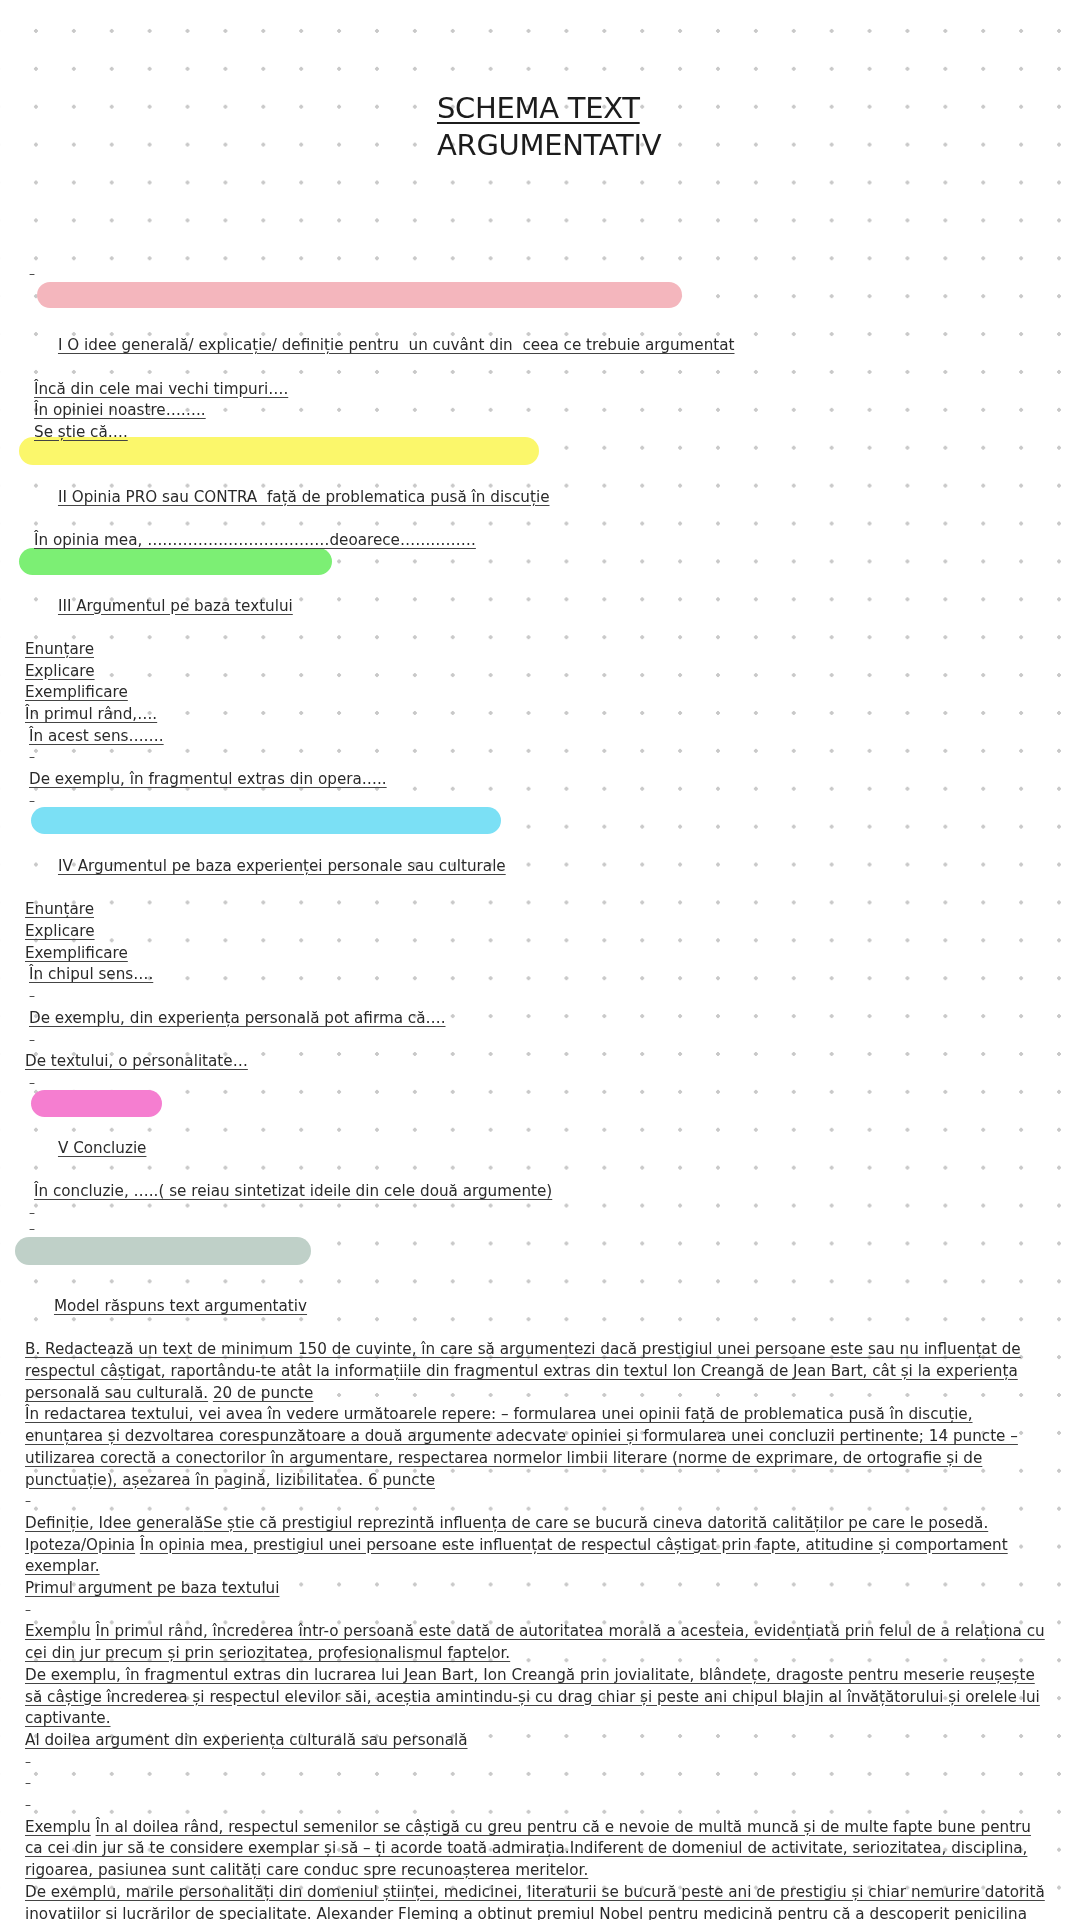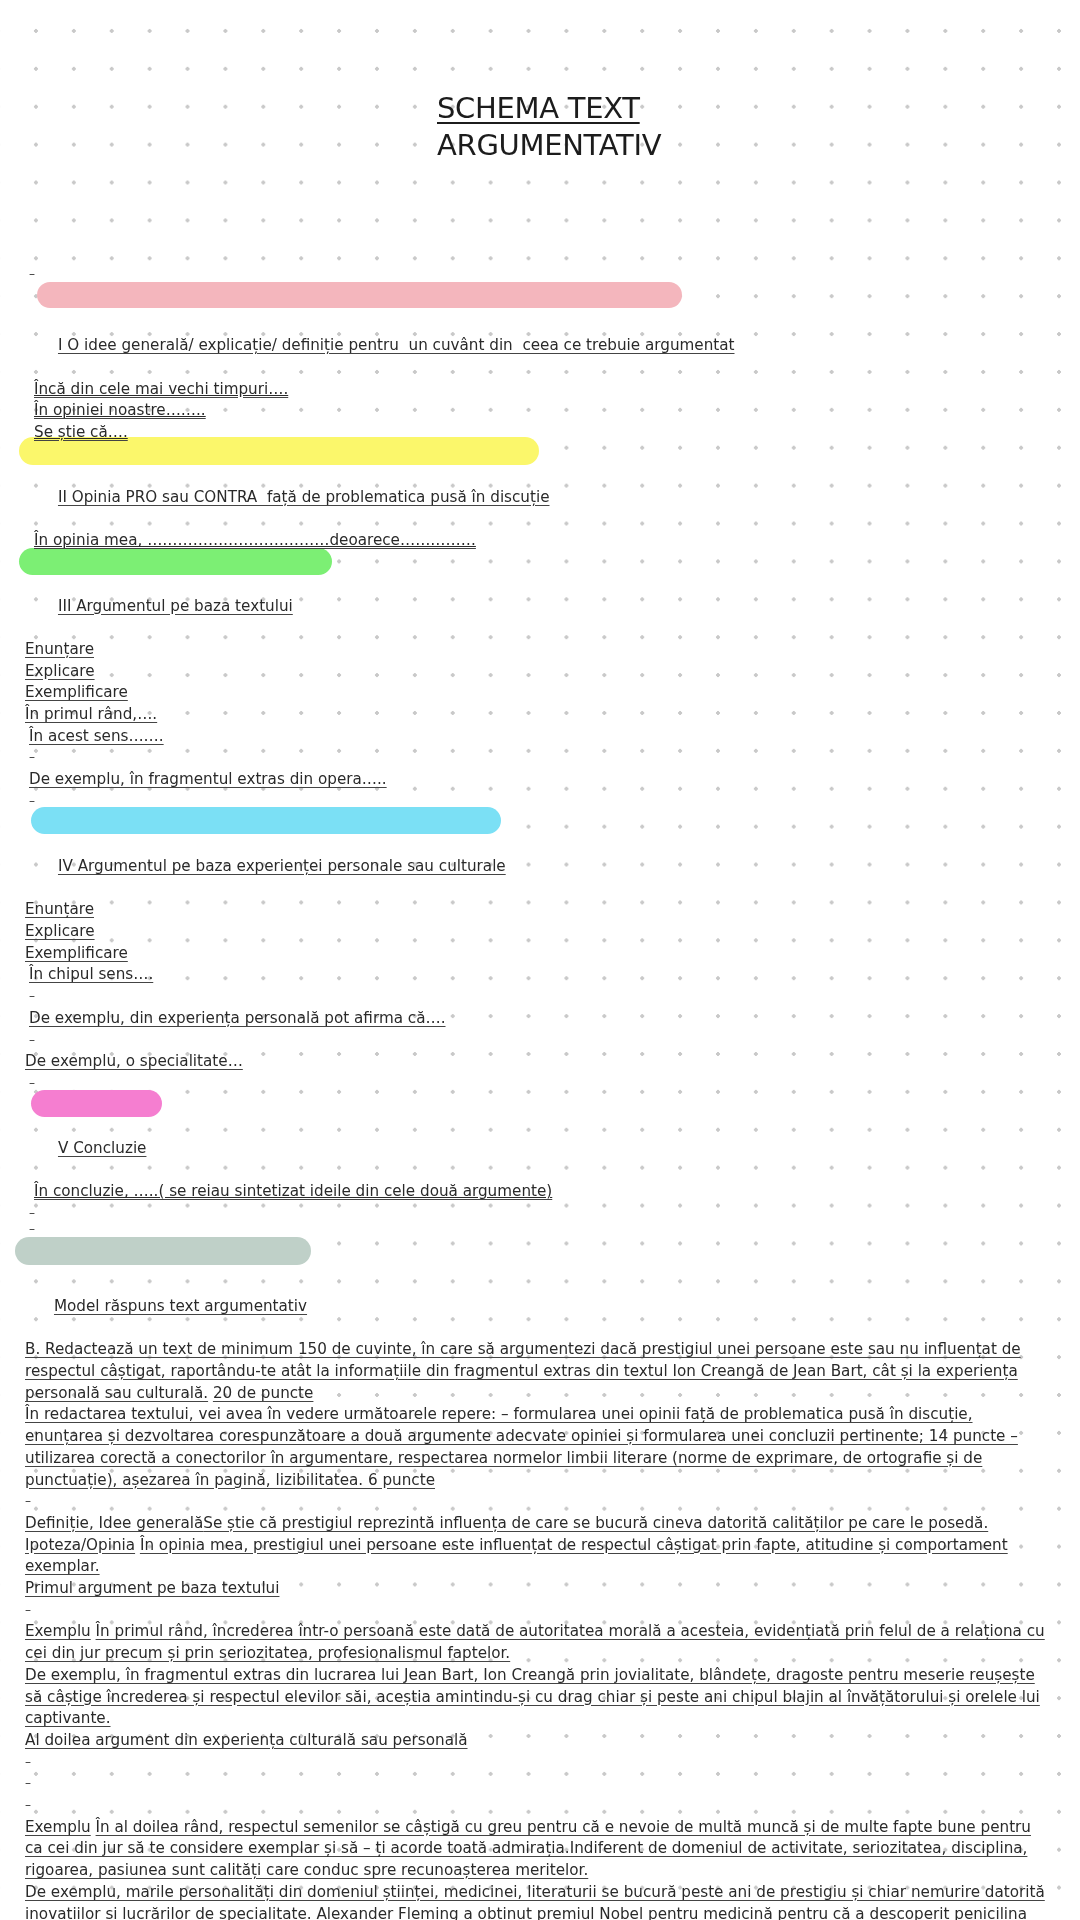--- a/index.html
+++ b/index.html
@@ -38,21 +38,21 @@
     .ln { position: relative; white-space: pre; min-height: 21.7px; }
     .ln .u { text-decoration: underline; text-decoration-color: #444; text-underline-offset: 3px; position: relative; z-index: 1; }
     .dash { color: #333; font-size: 12px; line-height: 21.7px; height: 21.7px; }
     .hl {
       position: absolute;
       border-radius: 14px;
       z-index: 0;
     }
     .para { white-space: normal; position: relative; }
     .para .u { text-decoration: underline; text-decoration-color: #444; text-underline-offset: 3px; }
-    .ind { padding-left: 5px; text-decoration: underline; }
+    .ind { padding-left: 5px; }
   </style>
 </head>
 <body>
 
 <div class="page">
 
   <div class="title">
     <span class="t1">SCHEMA TEXT</span>
     <span class="t2">ARGUMENTATIV</span>
   </div>
@@ -91,21 +91,21 @@
       <div class="hl" style="left:2px;top:-6px;width:470px;height:27px;background:#7be0f5;"></div>
       <span class="u">IV Argumentul pe baza experienței personale sau culturale</span>
     </div>
     <div class="ln" style="margin-left:-4px;"><span class="u">Enunțare</span></div>
     <div class="ln" style="margin-left:-4px;"><span class="u">Explicare</span></div>
     <div class="ln" style="margin-left:-4px;"><span class="u">Exemplificare</span></div>
     <div class="ln"><span class="u">În chipul sens….</span></div>
     <div class="ln dash">–</div>
     <div class="ln"><span class="u">De exemplu, din experiența personală pot afirma că….</span></div>
     <div class="ln dash">–</div>
-    <div class="ln" style="margin-left:-4px;"><span class="u">De exemplu, o specialitate…</span></div>
+    <div class="ln" style="margin-left:-4px;"><span class="u">De textului, o personalitate…</span></div>
     <div class="ln dash">–</div>
 
     <div class="ln">
       <div class="hl" style="left:2px;top:-5px;width:131px;height:27px;background:#f57ed0;"></div>
       <span class="u">V Concluzie</span>
     </div>
     <div class="ln ind"><span class="u">În concluzie, …..( se reiau sintetizat ideile din cele două argumente)</span></div>
     <div class="ln dash">–</div>
     <div class="ln dash" style="height:8px;line-height:8px;">–</div>
 

